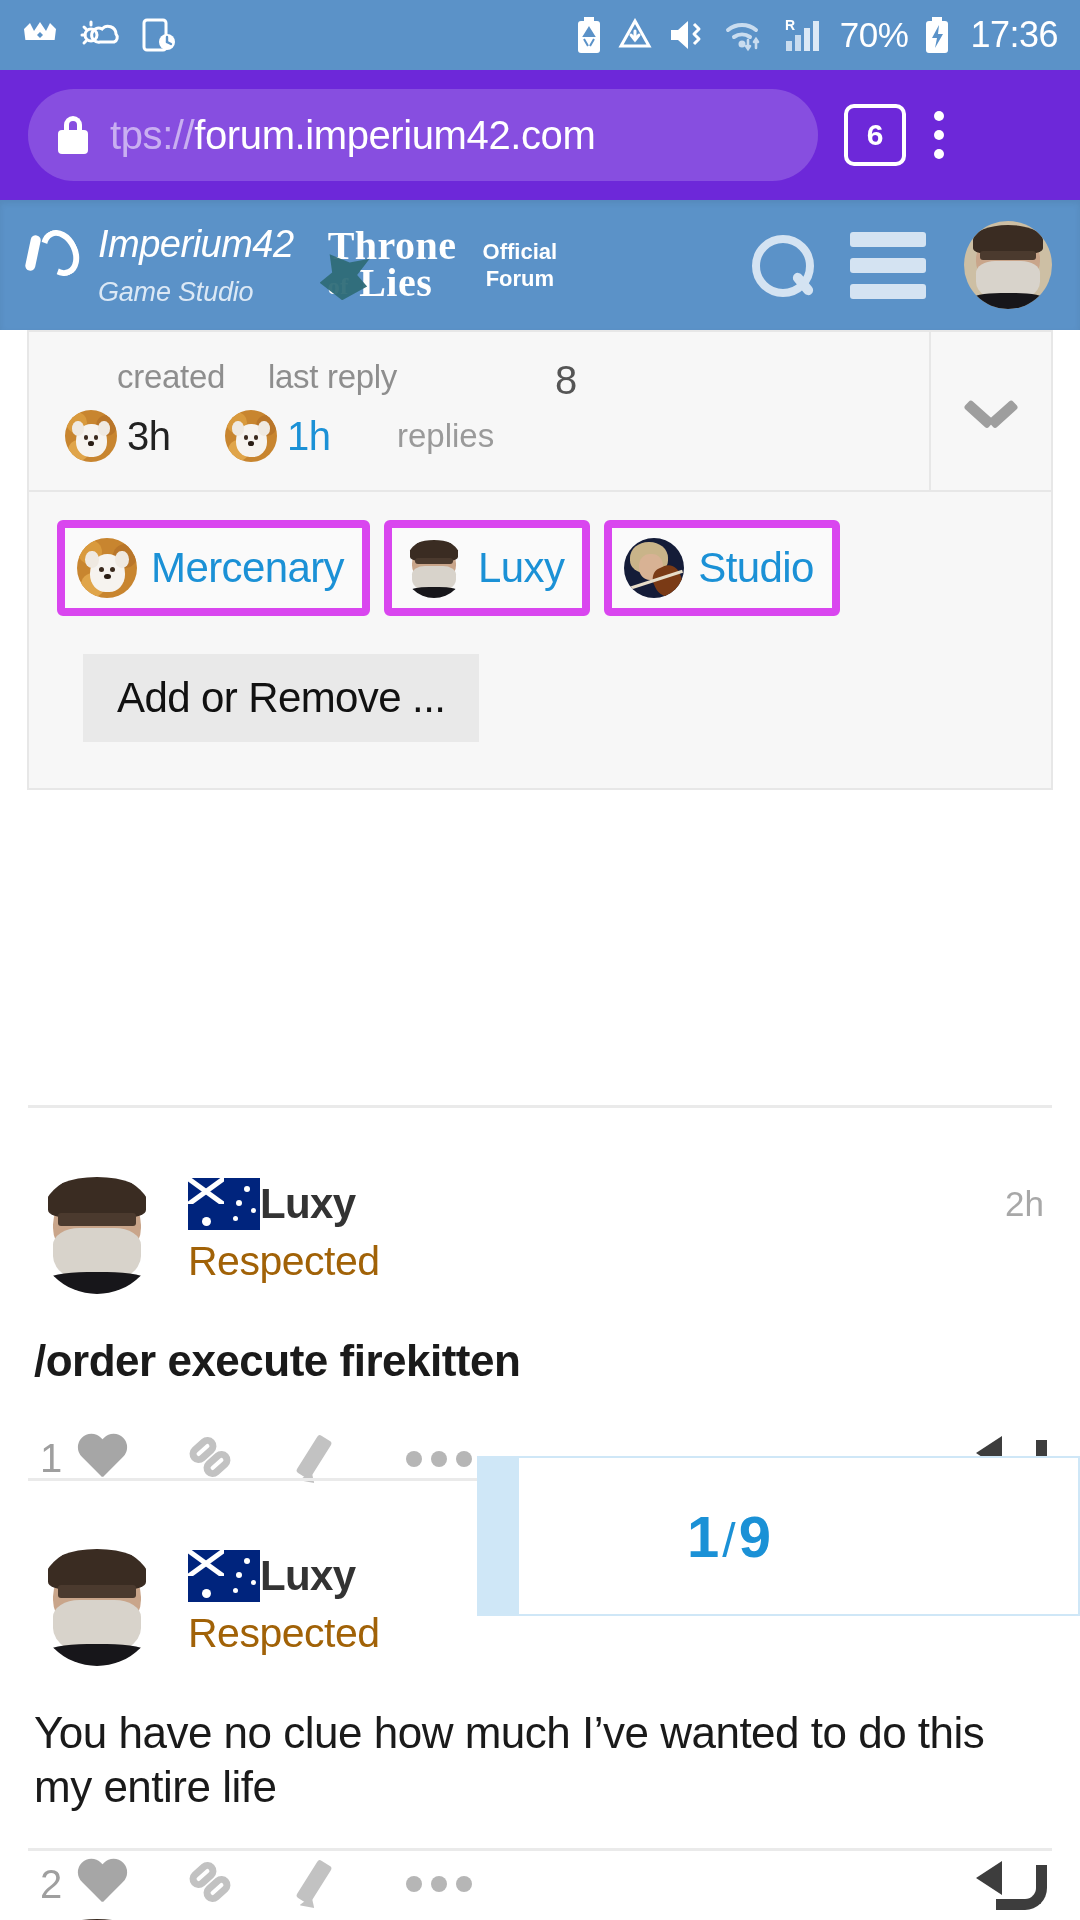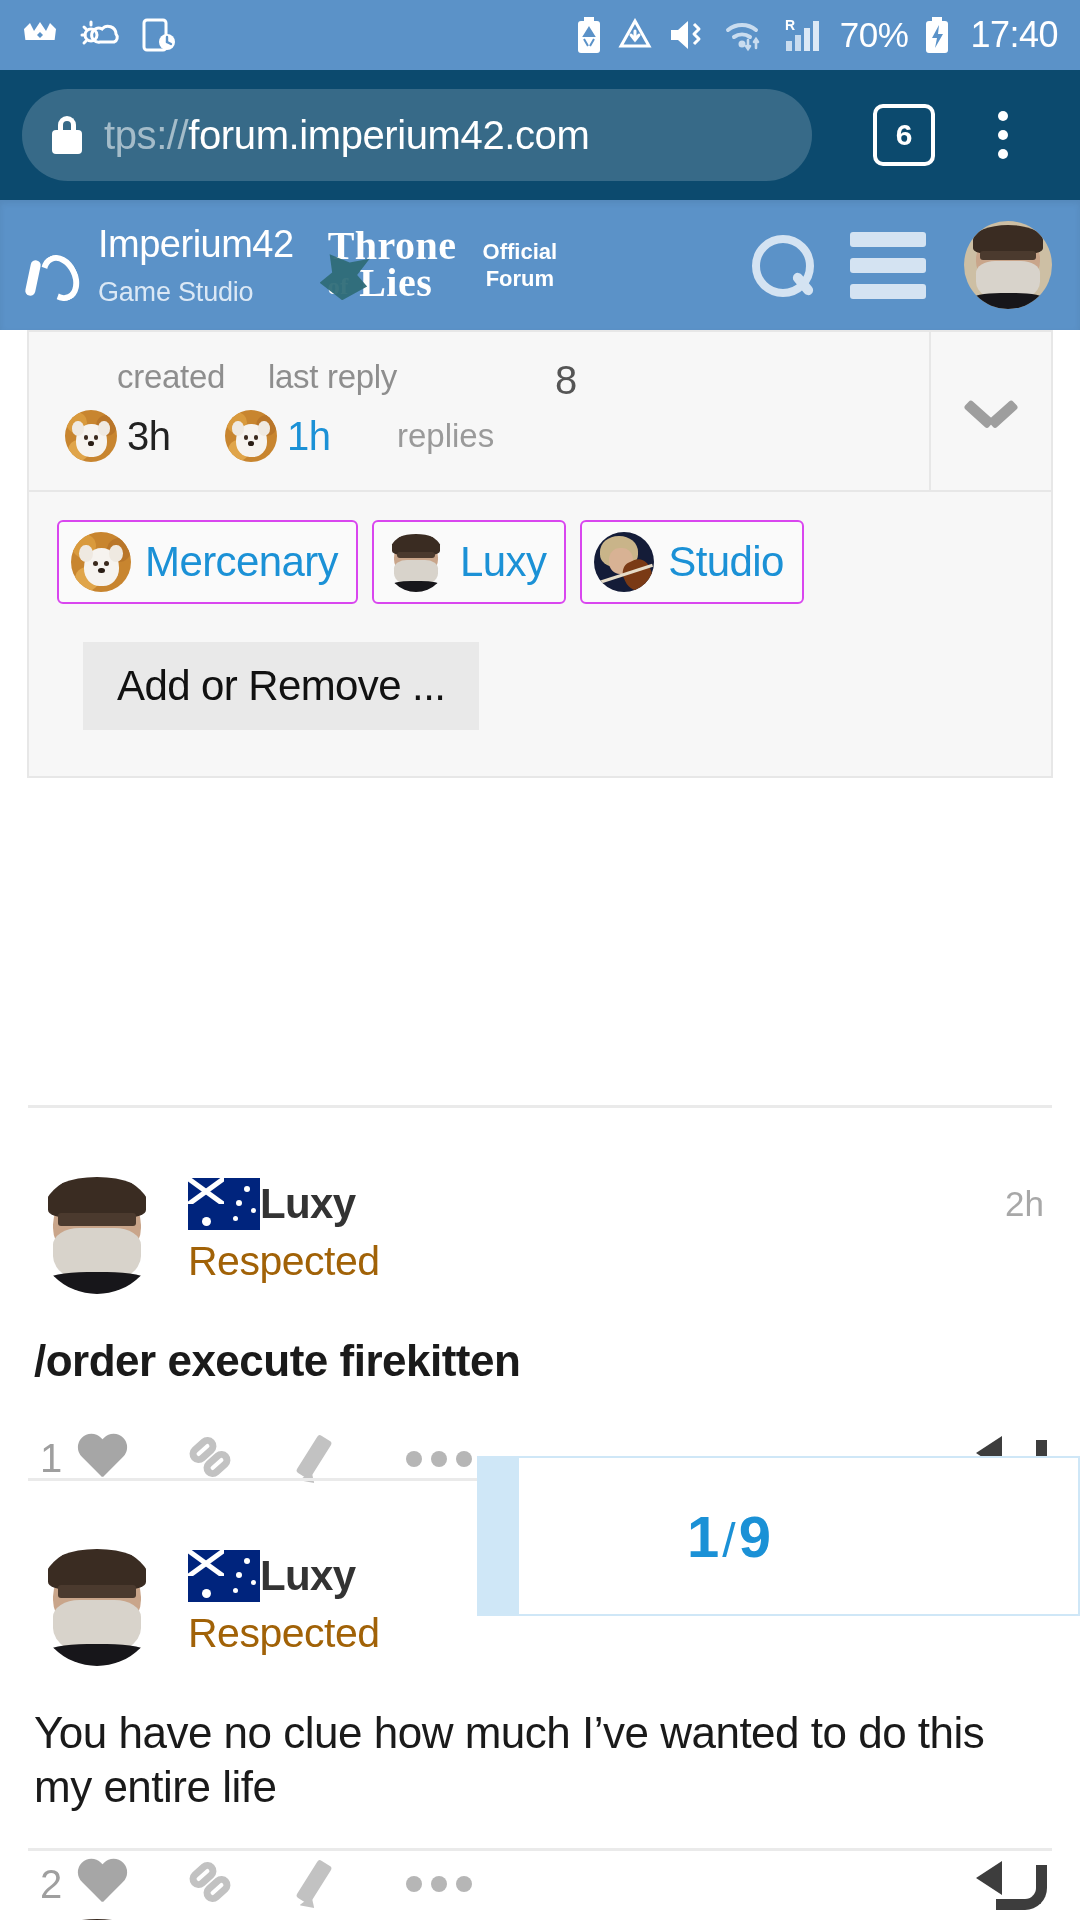--- a/index.html
+++ b/index.html
@@ -18,21 +18,21 @@
   }
   .sb-left{ display:flex; align-items:center; gap:22px; }
   .sb-right{ margin-left:auto; display:flex; align-items:center; gap:16px; }
   .sb-icon{ display:block; }
   .sb-pct{ font-size:35px; letter-spacing:-0.5px; font-weight:400; }
   .sb-time{ font-size:36px; letter-spacing:-0.5px; font-weight:400; margin-left:4px;}
 
   
   .urlbar-wrap{
     position:absolute; top:70px; left:0; width:1080px; height:130px;
-    background:#0c4a6e; display:flex; align-items:center; padding:0 22px;gap:35px;
+    background:#6d28d9; display:flex; align-items:center; padding:0 28px;
   }
   .urlpill{
     width:790px; height:92px; border-radius:46px;
     background:rgba(255,255,255,0.18);
     display:flex; align-items:center; padding:0 30px;
   }
   .lock{ width:30px; height:38px; position:relative; flex:none; margin-right:22px; }
   .lock .body{
     position:absolute; bottom:0; left:0; width:30px; height:24px;
     background:#fff; border-radius:4px;
@@ -54,21 +54,21 @@
   }
   .kebab{ margin-left:28px; display:flex; flex-direction:column; gap:9px; flex:none; }
   .kebab i{ width:10px; height:10px; border-radius:50%; background:#fff; display:block; }
 
   
   .sitenav{
     position:absolute; top:200px; left:0; width:1080px; height:130px;
     background:#5b92c8; display:flex; align-items:center; padding:0 28px;
     box-shadow:inset 0 3px 6px rgba(0,0,0,0.07);
   }
-  .brand{ display:flex; align-items:flex-end; gap:14px; }
+  .brand{ display:flex; align-items:flex-start; gap:14px;font-style:italic; }
   .swirl{ width:56px; height:56px; position:relative; flex:none; }
   .swirl:before{
     content:""; position:absolute; inset:4px 6px 4px 14px;
     border:6px solid #fff; border-radius:50%;
     border-left-color:transparent; transform:rotate(-25deg);
   }
   .swirl:after{
     content:""; position:absolute; left:0; top:10px; width:10px; height:36px;
     background:#fff; border-radius:6px; transform:rotate(12deg);
   }
@@ -157,21 +157,21 @@
   .chev:before, .chev:after{
     content:""; position:absolute; top:0; width:32px; height:11px; background:#9e9e9e; border-radius:3px;
   }
   .chev:before{ left:0; transform:rotate(42deg); transform-origin:left center;}
   .chev:after{ right:0; transform:rotate(-42deg); transform-origin:right center;}
 
   .participants{ padding:28px 0 0 28px; }
   .plist{ display:flex; gap:14px; }
   .pchip{
     display:flex; align-items:center; gap:14px;
-    border:2px solid #d946ef; background:#fafafa;
+    border:8px solid #d946ef; background:#fafafa;
     border-radius:6px; padding:10px 18px 10px 12px;
   }
   .pchip .nm{ font-size:42px; color:#1b91d6; letter-spacing:-0.6px; }
   .pav{ width:60px; height:60px; border-radius:50%; overflow:hidden; position:relative; flex:none; }
   .addremove{
     margin:38px 0 46px 26px; display:inline-block;
     background:#e9e9e9; color:#111; font-size:42px;
     padding:20px 34px; letter-spacing:-0.6px;
   }
 
@@ -324,21 +324,21 @@
         <rect x="11" y="18" width="6" height="16" fill="#c9dcef"></rect>
         <rect x="20" y="11" width="6" height="23" fill="#dce9f6"></rect>
         <rect x="29" y="4" width="6" height="30" fill="#dce9f6"></rect>
       </svg>
       <div class="sb-pct">70%</div>
       <svg class="sb-icon" width="26" height="36" viewBox="0 0 26 36">
         <rect x="8" y="0" width="10" height="4" fill="#fff"></rect>
         <rect x="2" y="4" width="22" height="32" rx="3" fill="#fff"></rect>
         <path d="M15 8 L8 21 h5 l-2 10 l8 -14 h-5 Z" fill="#5b92c8"></path>
       </svg>
-      <div class="sb-time">17:40</div>
+      <div class="sb-time">17:36</div>
     </div>
   </div>
 
   <div class="urlbar-wrap">
     <div class="urlpill">
       <div class="lock">
         <div class="shackle"></div>
           <div class="body"></div>
       </div>
       <div class="urltext"><span class="faded">tps://</span><span>forum.imperium42.com</span></div>

